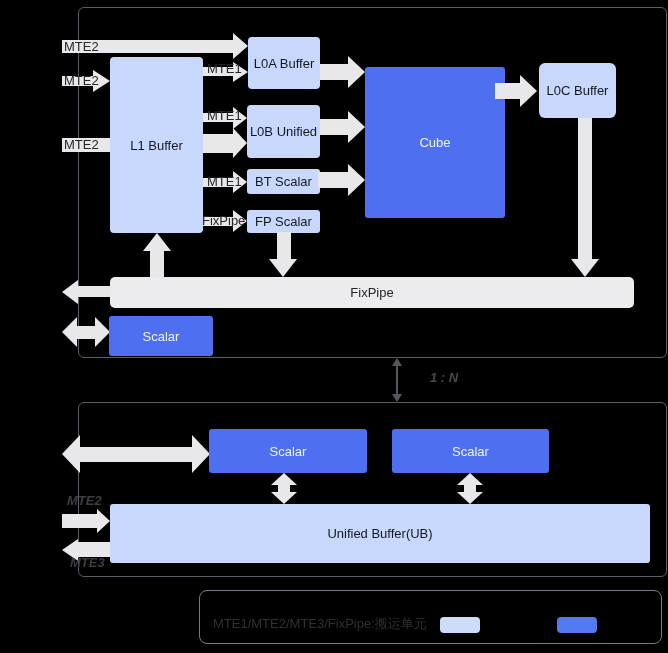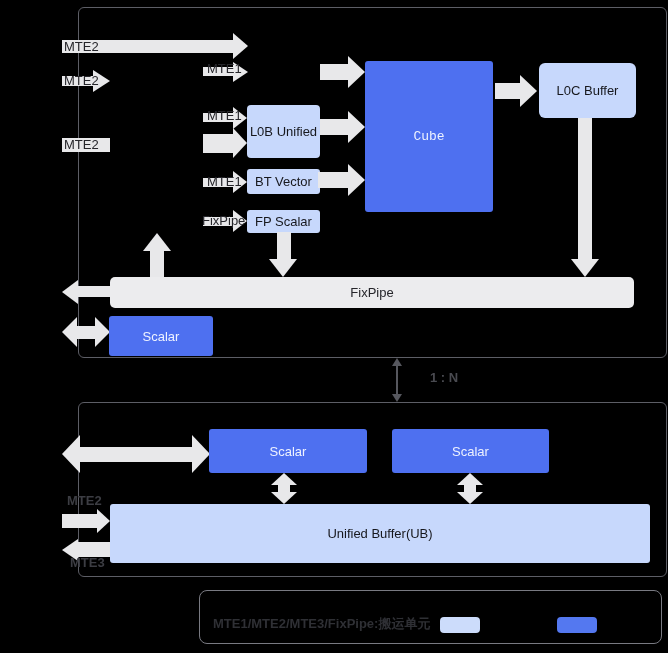--- a/index.html
+++ b/index.html
@@ -12,25 +12,25 @@
   .blue{background:#4e70f0;border-radius:3px;color:#eef2ff;}
   .teal{background:#b2ede0;border-radius:4px;color:#1e1f24;font-size:14px;}
   .bar{background:#ececee;border-radius:5px;color:#26262b;}
   .shaft{position:absolute;background:#e8e8ea;}
   .head{position:absolute;width:0;height:0;border-style:solid;border-color:transparent;}
   .h-right{border-left-color:#e8e8ea;border-right-width:0 !important;}
   .h-left{border-right-color:#e8e8ea;border-left-width:0 !important;}
   .h-up{border-bottom-color:#e8e8ea;border-top-width:0 !important;}
   .h-down{border-top-color:#e8e8ea;border-bottom-width:0 !important;}
   .alabel{position:absolute;font-size:13px;color:#26262b;white-space:nowrap;z-index:5;line-height:14px;}
-  .dim{color:#3c3d43;font-weight:600;}
+  .dim{color:#3c3d43;font-weight:600;font-style:italic;}
   .ratio-line{position:absolute;background:#56575e;}
   .rhead{position:absolute;width:0;height:0;border-style:solid;border-color:transparent;}
   .legendbox{position:absolute;border:1px solid #797a82;border-radius:8px;}
-  .legendcap{position:absolute;font-size:13px;font-weight:700;color:#2f3035;white-space:nowrap;}
+  .legendcap{position:absolute;font-size:13px;font-weight:400;color:#2f3035;white-space:nowrap;}
   .swatch{position:absolute;border-radius:4px;}
 </style>
 </head>
 <body>
 
 <div id="stage">
 
 
   <div class="section" style="left:78px;top:7px;width:587px;height:349px;"></div>
 
@@ -40,67 +40,73 @@
   <div class="head h-right" style="left:233px;top:33px;border-width:13px 0 13px 15px;"></div>
   <span class="alabel" style="left:64px;top:40px;">MTE2</span>
 
   <div class="shaft" style="left:62px;top:76px;width:31px;height:10px;"></div>
   <div class="head h-right" style="left:93px;top:70px;border-width:11px 0 11px 17px;"></div>
   <span class="alabel" style="left:64px;top:74px;">MTE2</span>
 
   <div class="shaft" style="left:62px;top:138px;width:48px;height:14px;"></div>
   <span class="alabel" style="left:64px;top:138px;">MTE2</span>
 
+  <div class="block light" style="left:110px;top:57px;width:93px;height:176px;">
+    <span>L1 Buffer</span>
+  </div>
 
   <div class="shaft" style="left:203px;top:67px;width:30px;height:9px;"></div>
   <div class="head h-right" style="left:233px;top:62px;border-width:10px 0 10px 15px;"></div>
   <span class="alabel" style="left:207px;top:62px;">MTE1</span>
 
   <div class="shaft" style="left:203px;top:113px;width:30px;height:9px;"></div>
   <div class="head h-right" style="left:233px;top:107px;border-width:11px 0 11px 14px;"></div>
   <span class="alabel" style="left:207px;top:109px;">MTE1</span>
 
   <div class="shaft" style="left:203px;top:134px;width:30px;height:19px;"></div>
   <div class="head h-right" style="left:233px;top:128px;border-width:15px 0 15px 14px;"></div>
 
   <div class="shaft" style="left:203px;top:178px;width:30px;height:9px;"></div>
   <div class="head h-right" style="left:233px;top:171px;border-width:11px 0 11px 14px;"></div>
   <span class="alabel" style="left:207px;top:175px;">MTE1</span>
 
   <div class="shaft" style="left:203px;top:217px;width:30px;height:9px;"></div>
   <div class="head h-right" style="left:233px;top:210px;border-width:11px 0 11px 14px;"></div>
   <span class="alabel" style="left:202px;top:214px;">FixPipe</span>
 
+  <div class="block light" style="left:248px;top:37px;width:72px;height:52px;">
+    <span>L0A Buffer</span>
+  </div>
   <div class="block light" style="left:247px;top:105px;width:73px;height:53px;">
     <span>L0B Unified</span>
   </div>
   <div class="block light" style="left:247px;top:169px;width:73px;height:25px;border-radius:3px;">
-    <span>BT Vector</span>
+    <span>BT Scalar</span>
   </div>
   <div class="block light" style="left:247px;top:210px;width:73px;height:23px;border-radius:3px;">
     <span>FP Scalar</span>
   </div>
 
   <div class="shaft" style="left:320px;top:64px;width:28px;height:16px;"></div>
   <div class="head h-right" style="left:348px;top:56px;border-width:16px 0 16px 17px;"></div>
 
   <div class="shaft" style="left:320px;top:119px;width:28px;height:16px;"></div>
   <div class="head h-right" style="left:348px;top:111px;border-width:16px 0 16px 17px;"></div>
 
   <div class="shaft" style="left:318px;top:172px;width:30px;height:16px;"></div>
   <div class="head h-right" style="left:348px;top:164px;border-width:16px 0 16px 17px;"></div>
 
-  <div class="block blue" style="left:365px;top:61px;width:128px;height:151px;font-family:Liberation Mono, monospace;">
+  <div class="block blue" style="left:365px;top:67px;width:140px;height:151px;">
     <span>Cube</span>
   </div>
 
   <div class="shaft" style="left:495px;top:83px;width:25px;height:16px;"></div>
   <div class="head h-right" style="left:520px;top:75px;border-width:16px 0 16px 17px;"></div>
 
-  <div class="block light" style="left:539px;top:63px;width:97px;height:55px;border-radius:6px;">
+  <div class="block light" style="left:539px;top:63px;width:77px;height:55px;border-radius:6px;">
     <span>L0C Buffer</span>
   </div>
 
   <div class="shaft" style="left:578px;top:118px;width:14px;height:141px;"></div>
   <div class="head h-down" style="left:571px;top:259px;border-width:18px 14px 0 14px;"></div>
 
   <div class="shaft" style="left:277px;top:232px;width:14px;height:28px;"></div>
   <div class="head h-down" style="left:269px;top:259px;border-width:18px 14px 0 14px;"></div>
 
   <div class="head h-up" style="left:143px;top:233px;border-width:0 14px 18px 14px;"></div>

